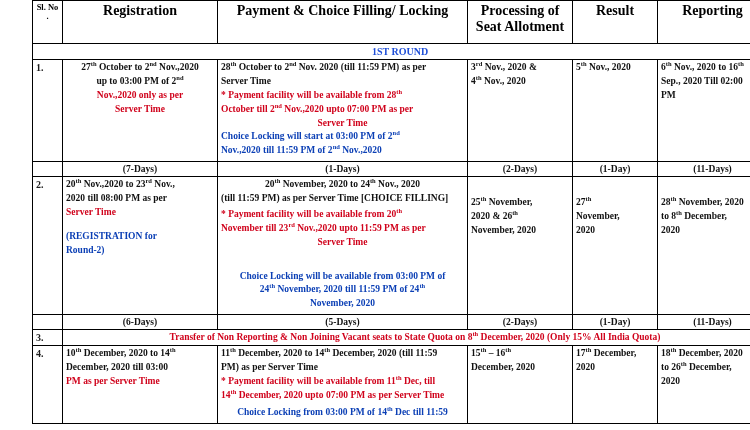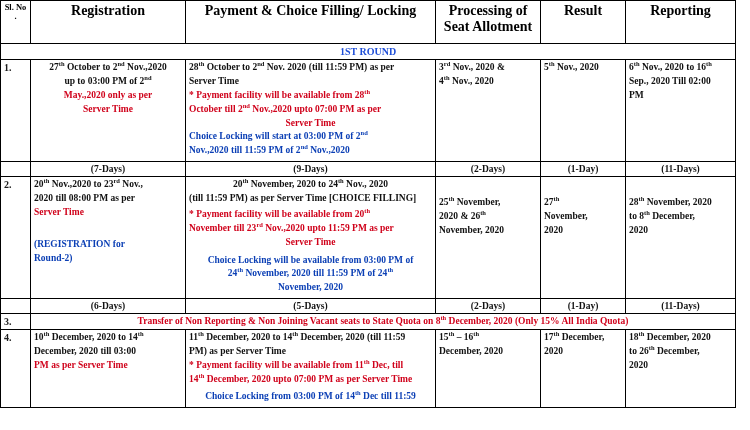--- a/index.html
+++ b/index.html
@@ -13,20 +13,21 @@
     font-family: "Liberation Serif", serif;
     font-size: 9.5px;
     color: #000000;
     overflow: hidden;
   }
   .sheet {
     width: 678px;
     height: 430px;
     position: relative;
     box-sizing: border-box;
+    padding-left: 32px;
   }
   table.schedule {
     width: 100%;
     border-collapse: collapse;
     table-layout: fixed;
   }
   table.schedule td, table.schedule th {
     border: 1px solid #000000;
     vertical-align: top;
     padding: 2px 3px;
@@ -126,21 +127,21 @@
 
     <tr>
       <td class="round-band" colspan="6"><span>1ST ROUND</span></td>
     </tr>
 
     <tr>
       <td class="cell-sl">1.</td>
       <td class="cell-reg center line">
         <div class="p dark">27<sup>th</sup> October to 2<sup>nd</sup> Nov.,2020</div>
         <div class="p dark">up to 03:00 PM of 2<sup>nd</sup></div>
-        <div class="p red">May.,2020  only as per</div>
+        <div class="p red">Nov.,2020  only as per</div>
         <div class="p red">Server Time</div>
       </td>
       <td class="cell-pay line">
         <div class="p dark">28<sup>th</sup> October to 2<sup>nd</sup> Nov. 2020 (till 11:59 PM) as per</div>
         <div class="p dark">Server Time</div>
         <div class="p red">* Payment facility will be available from 28<sup>th</sup></div>
         <div class="p red">October till 2<sup>nd</sup> Nov.,2020 upto 07:00 PM as per</div>
         <div class="p red center">Server Time</div>
         <div class="p blue">Choice Locking will start at 03:00 PM of 2<sup>nd</sup></div>
         <div class="p blue">Nov.,2020 till 11:59 PM of 2<sup>nd</sup> Nov.,2020</div>
@@ -154,43 +155,43 @@
       </td>
       <td class="cell-small line">
         <div class="p dark">6<sup>th</sup> Nov., 2020 to 16<sup>th</sup></div>
         <div class="p dark">Sep., 2020 Till 02:00</div>
         <div class="p dark">PM</div>
       </td>
     </tr>
     <tr class="days-row">
       <td class="days-blank"></td>
       <td>(7-Days)</td>
-      <td>(9-Days)</td>
+      <td>(1-Days)</td>
       <td>(2-Days)</td>
       <td>(1-Day)</td>
       <td>(11-Days)</td>
     </tr>
 
 
     <tr>
       <td class="cell-sl">2.</td>
       <td class="cell-reg line">
         <div class="p dark">20<sup>th</sup> Nov.,2020 to 23<sup>rd</sup> Nov.,</div>
         <div class="p dark">2020 till 08:00 PM as per</div>
         <div class="p red">Server Time</div>
-        <div class="p blue" style="margin-top:20px">(REGISTRATION for</div>
+        <div class="p blue" style="margin-top:12px">(REGISTRATION for</div>
         <div class="p blue">Round-2)</div>
       </td>
       <td class="cell-pay line">
         <div class="p dark center">20<sup>th</sup>  November, 2020 to 24<sup>th</sup>  Nov., 2020</div>
         <div class="p dark">(till 11:59 PM) as per Server Time [CHOICE FILLING]</div>
         <div class="p red" style="margin-top:4px">* Payment facility will be available from 20<sup>th</sup></div>
         <div class="p red">November till 23<sup>rd</sup>  Nov.,2020 upto 11:59 PM as per</div>
         <div class="p red center">Server Time</div>
-        <div class="p blue center" style="margin-top:6px">Choice Locking will be available from 03:00 PM of</div>
+        <div class="p blue center" style="margin-top:22px">Choice Locking will be available from 03:00 PM of</div>
         <div class="p blue center">24<sup>th</sup> November, 2020 till 11:59 PM of 24<sup>th</sup></div>
         <div class="p blue center">November, 2020</div>
       </td>
       <td class="cell-small line" style="padding-top:20px">
         <div class="p dark">25<sup>th</sup> November,</div>
         <div class="p dark">2020 &amp; 26<sup>th</sup></div>
         <div class="p dark">November, 2020</div>
       </td>
       <td class="cell-small line" style="padding-top:20px">
         <div class="p dark">27<sup>th</sup></div>

